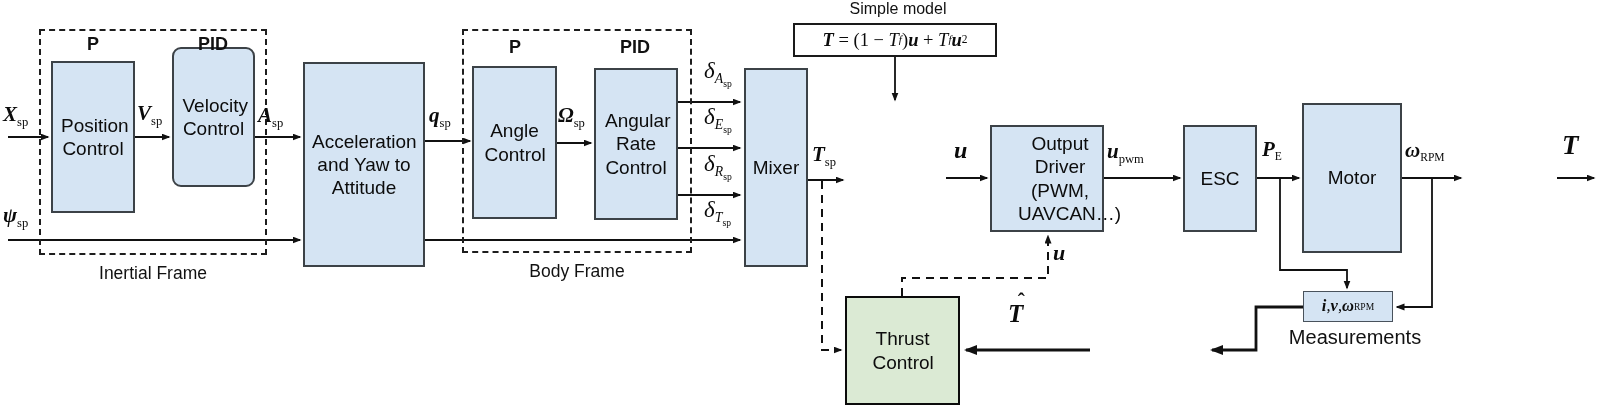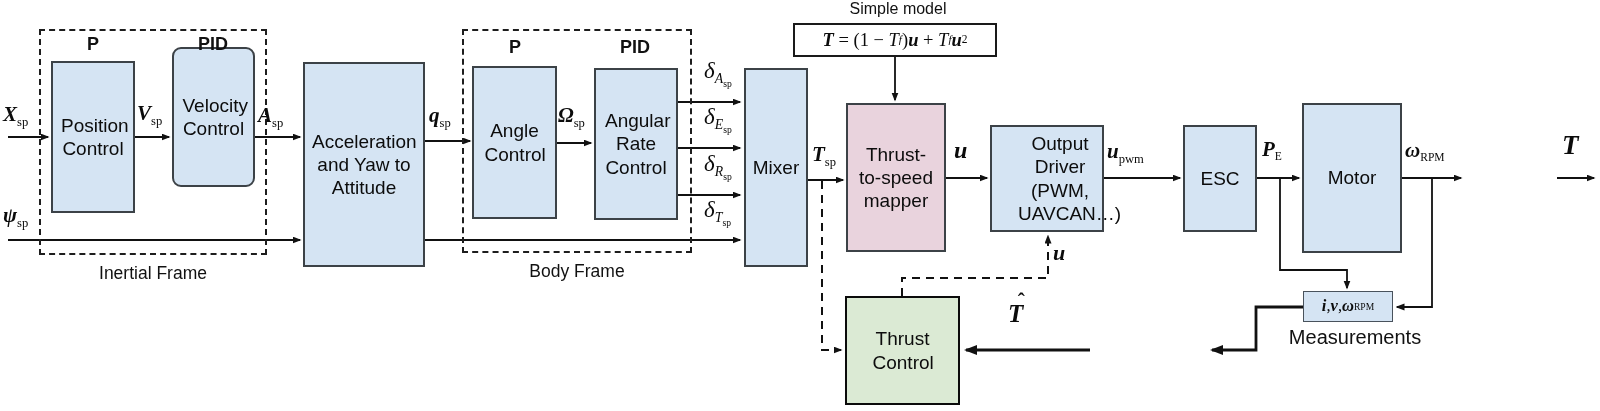--- a/index.html
+++ b/index.html
@@ -126,23 +126,20 @@
   </div>
   <div class="block blue" style="left:472px; top:66px; width:85px; height:153px;">
     <div style="width:60px;">Angle Control</div>
   </div>
   <div class="block blue" style="left:594px; top:68px; width:84px; height:152px;">
     <div style="width:62px;">Angular Rate Control</div>
   </div>
   <div class="block blue" style="left:744px; top:68px; width:64px; height:199px;">
     <div>Mixer</div>
   </div>
-  <div class="block pink" style="left:846px; top:103px; width:100px; height:149px;">
-    <div style="width:80px;">Thrust-to-speed mapper</div>
-  </div>
   <div class="block blue" style="left:990px; top:125px; width:114px; height:107px;justify-content:flex-end;">
     <div style="width:84px;">Output Driver (PWM, UAVCAN…)</div>
   </div>
   <div class="block blue" style="left:1183px; top:125px; width:74px; height:107px;">
     <div>ESC</div>
   </div>
   <div class="block blue" style="left:1302px; top:103px; width:100px; height:150px;">
     <div>Motor</div>
   </div>
   <div class="block green" style="left:845px; top:296px; width:115px; height:109px;">

